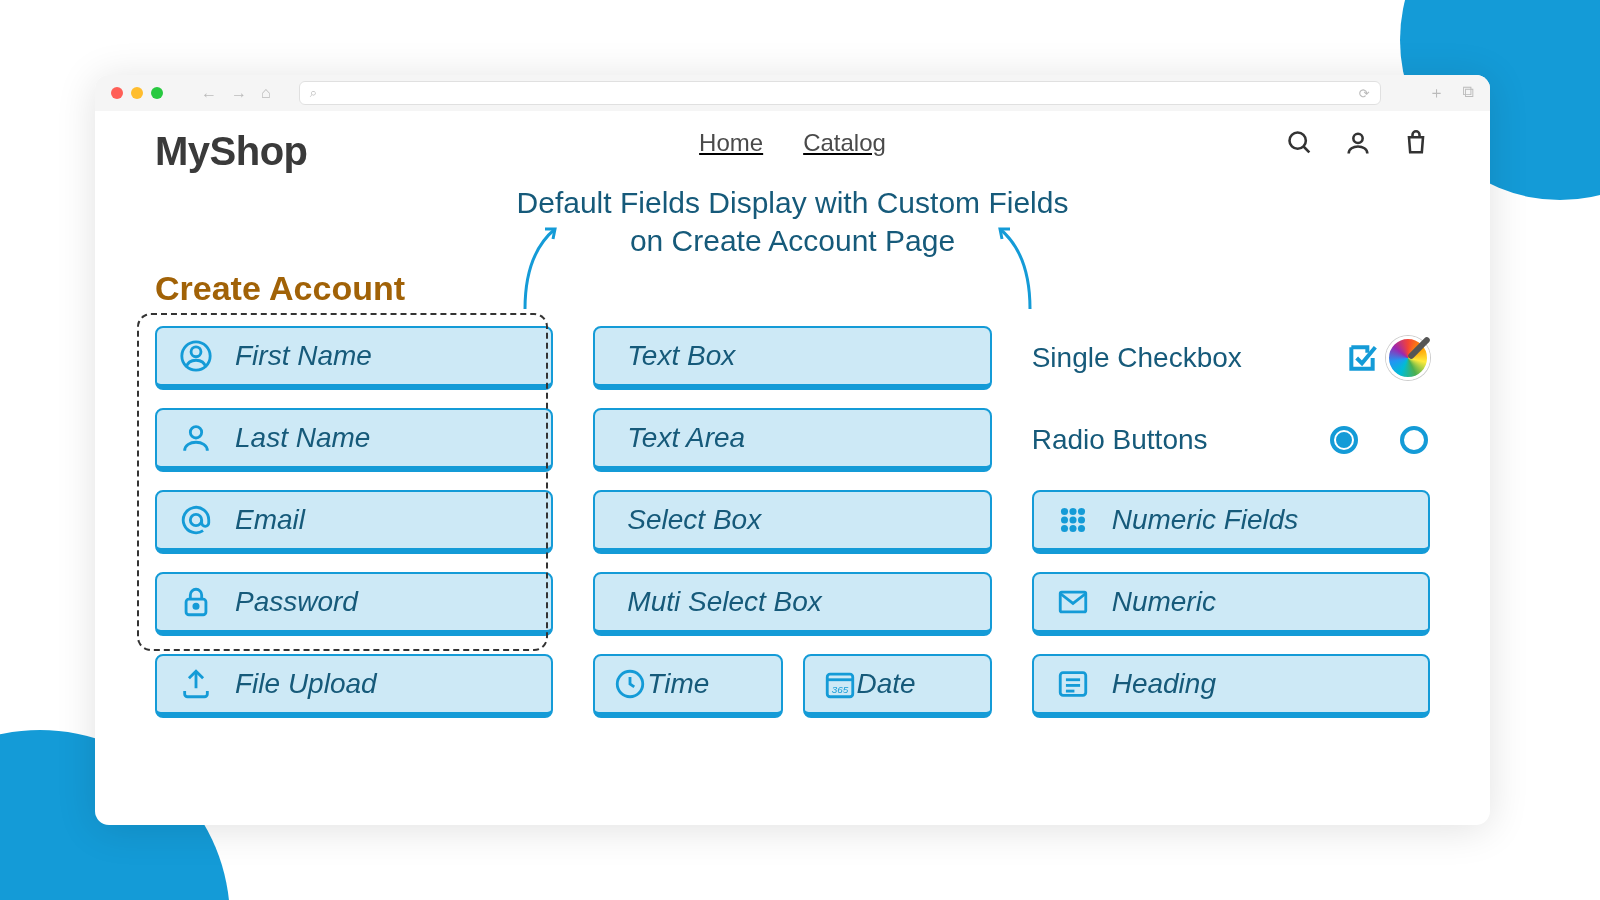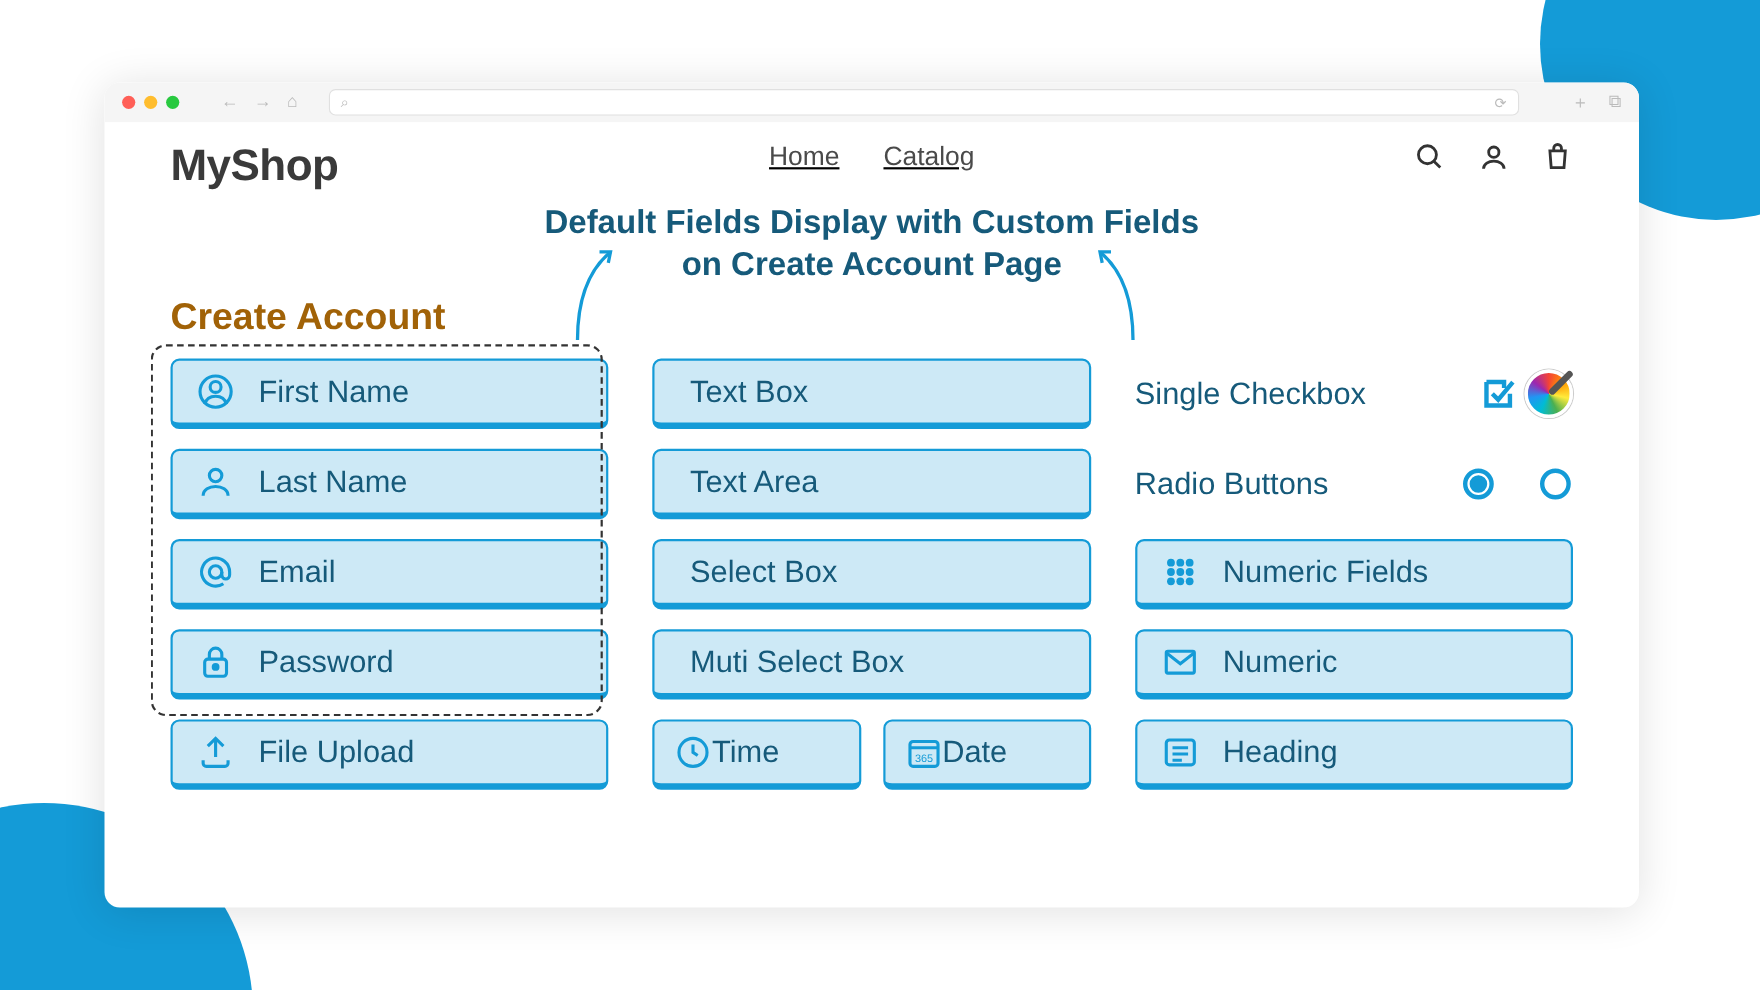--- a/index.html
+++ b/index.html
@@ -99,21 +99,21 @@
   }
   .top-icons {
     display: flex;
     gap: 30px;
     align-items: center;
   }
   .top-icon { width: 28px; height: 28px; cursor: pointer; }
   .banner {
     text-align: center;
     font-size: 30px;
-    font-weight: 700;
+    font-weight: 400;
     color: #165a7a;
     line-height: 1.25;
     position: relative;
     margin-top: 6px;
   }
   .arrow-left, .arrow-right {
     position: absolute;
     top: 40px;
   }
   .arrow-left { left: 365px; }
@@ -144,20 +144,21 @@
     background: #cde9f6;
     border: 2px solid #149bd7;
     border-bottom: 6px solid #149bd7;
     border-radius: 8px;
     height: 64px;
     display: flex;
     align-items: center;
     padding: 0 22px;
     gap: 22px;
     cursor: pointer;
+    font-style: italic;
   }
   .field-card .ficon { width: 34px; height: 34px; flex-shrink: 0; }
   .field-card .flabel {
     font-size: 28px;
     color: #165a7a;
     font-weight: 500;
   }
   .field-plain { padding-left: 32px; }
   .mini-row { display: flex; gap: 20px; }
   .mini-row .field-card { flex: 1; padding: 0 18px; gap: 0; }

